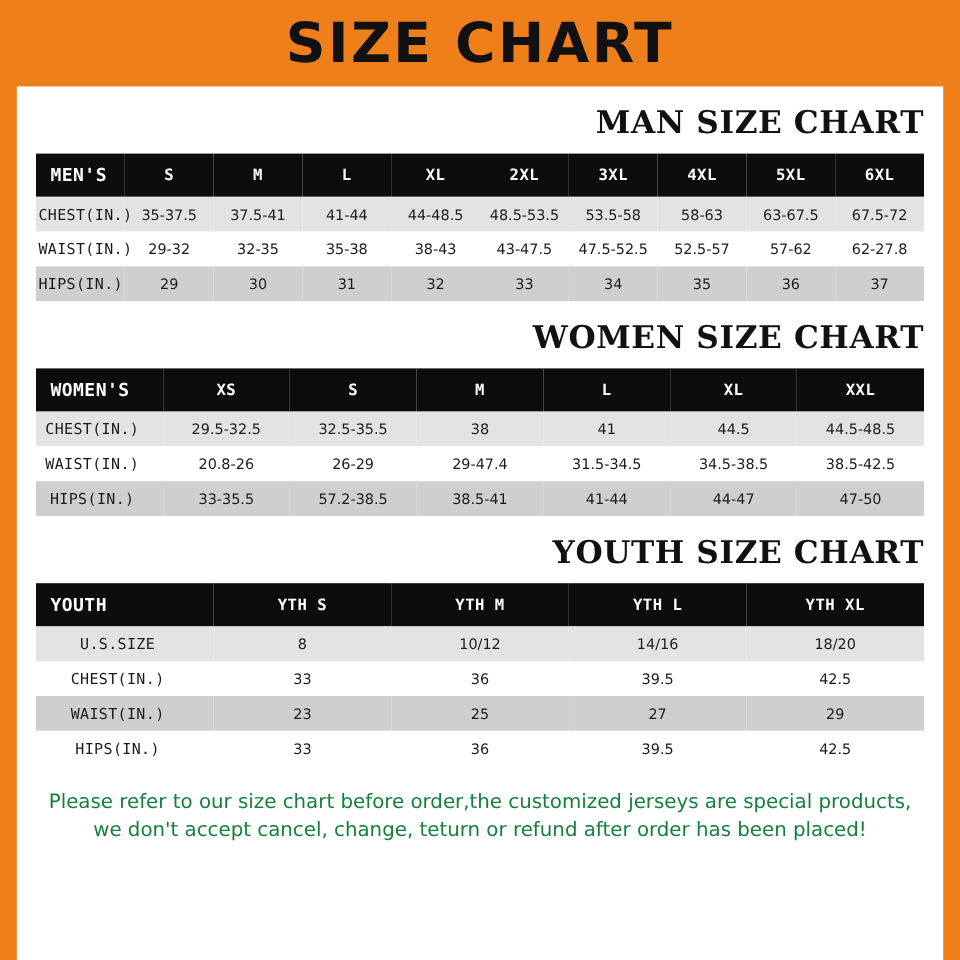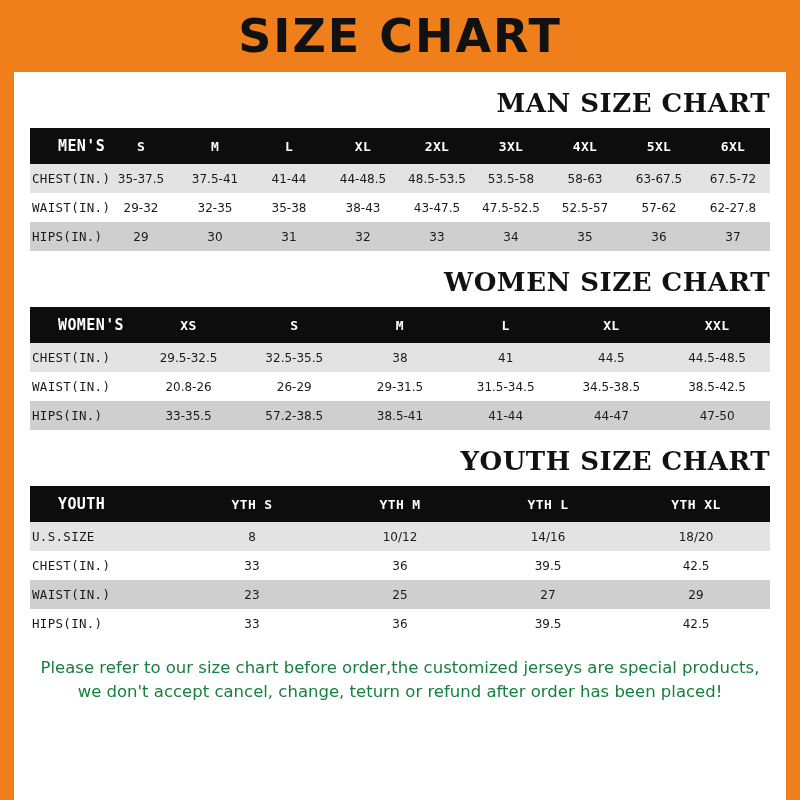--- a/index.html
+++ b/index.html
@@ -62,32 +62,32 @@
     color: #ffffff;
     font-family: "DejaVu Sans Mono", monospace;
     font-weight: bold;
     font-size: 13px;
     padding: 9px 2px;
     text-align: center;
     letter-spacing: 0.4px;
   }
   table.size-table tr.head-row th.rowlabel {
     text-align: left;
-    padding-left: 28px;
+    padding-left: 12px;
     font-size: 15px;
   }
   table.size-table td {
     font-family: "DejaVu Sans", sans-serif;
     font-size: 12px;
     color: #1a1a1a;
     padding: 7px 2px;
     text-align: center;
   }
   table.size-table td.rowlabel {
-    text-align: left;
+    text-align: center;
     padding-right: 14px;
     font-family: "DejaVu Sans Mono", monospace;
     font-size: 12.5px;
     letter-spacing: 0.3px;
   }
   table.size-table tr.band-light { background: #e3e3e3; }
   table.size-table tr.band-white { background: #ffffff; }
   table.size-table tr.band-gray  { background: #cfcfcf; }
 
   .men-table td.rowlabel { width: 120px; }
@@ -193,21 +193,21 @@
         <td>32.5-35.5</td>
         <td>38</td>
         <td>41</td>
         <td>44.5</td>
         <td>44.5-48.5</td>
       </tr>
       <tr class="band-white">
         <td class="rowlabel">WAIST(IN.)</td>
         <td>20.8-26</td>
         <td>26-29</td>
-        <td>29-31.5</td>
+        <td>29-47.4</td>
         <td>31.5-34.5</td>
         <td>34.5-38.5</td>
         <td>38.5-42.5</td>
       </tr>
       <tr class="band-gray">
         <td class="rowlabel">HIPS(IN.)</td>
         <td>33-35.5</td>
         <td>57.2-38.5</td>
         <td>38.5-41</td>
         <td>41-44</td>

